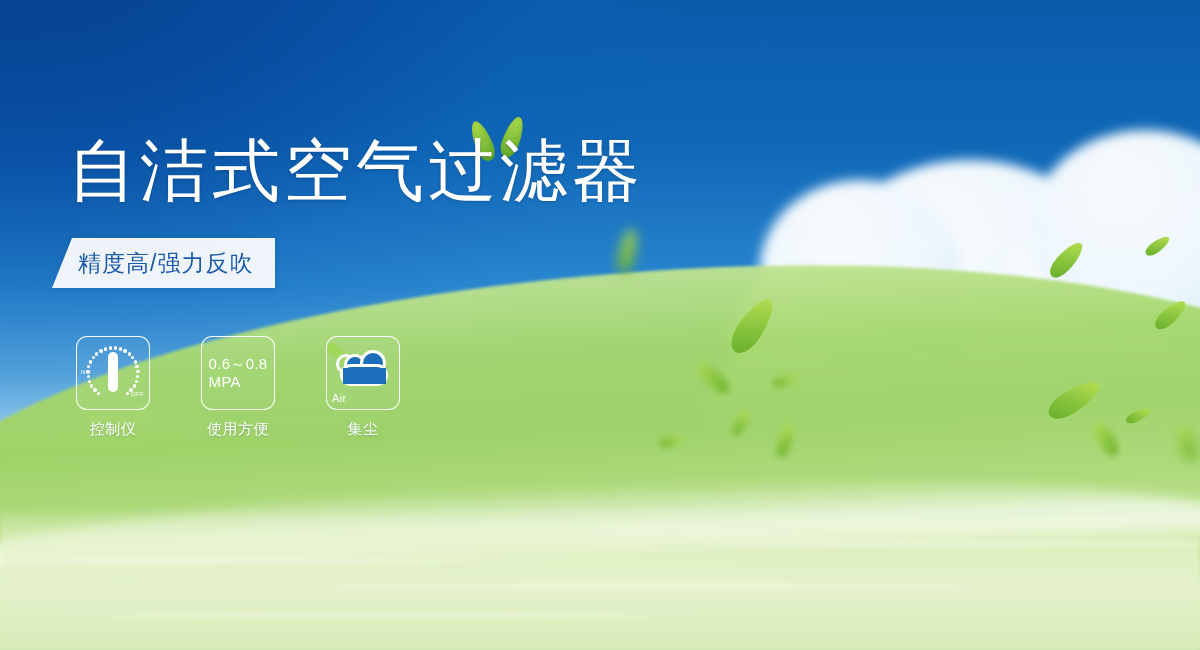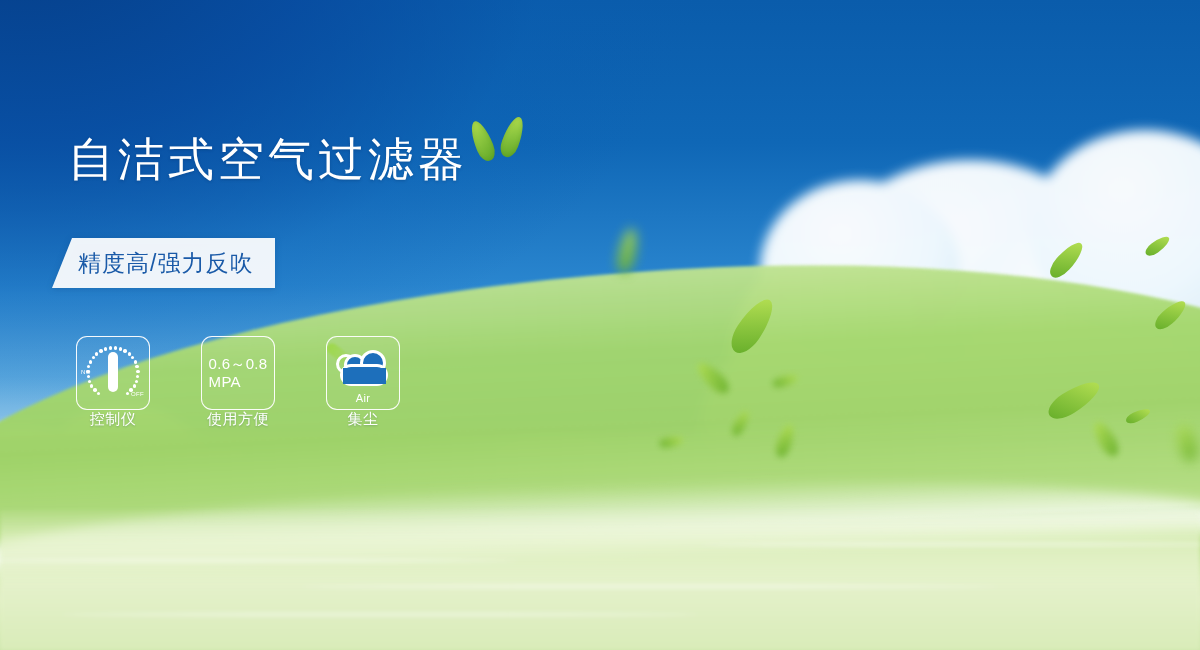--- a/index.html
+++ b/index.html
@@ -97,21 +97,21 @@
     filter:blur(2px);
   }
   .grass-streak {
     position:absolute; height:3px; border-radius:50%;
     background:rgba(255,255,255,0.55); filter:blur(2.5px);
   }
 
   
   .title {
     position:absolute; left:68px; top:136px;
-    font-size:46px; line-height:1;
+    font-size:68px; line-height:1;
     color:#ffffff; letter-spacing:4px;
     font-weight:400;
     text-shadow:0 1px 3px rgba(0,40,90,0.30);
     white-space:nowrap;
   }
 
   
   .sprout { position:absolute; left:470px; top:112px; width:64px; height:56px; }
   .sprout .leaf {
     position:absolute; width:17px; height:42px;
@@ -158,21 +158,21 @@
     display:flex; align-items:center; justify-content:center;
     position:relative; overflow:hidden;
     background:rgba(255,255,255,0.04);
   }
   .fcard-text {
     color:#ffffff; text-align:left; line-height:1.18;
     font-size:15px; letter-spacing:0.3px;
   }
   .fcard-text .cn { font-size:16px; }
   .flabel {
-    font-size:15px; color:#ffffff;
+    margin-top:10px; font-size:15px; color:#ffffff;
     white-space:nowrap; letter-spacing:0.5px;
     text-shadow:0 1px 2px rgba(0,40,90,0.22);
   }
 
   
   .dial { position:relative; width:62px; height:60px; }
   .dial .dot {
     position:absolute; width:3.4px; height:3.4px; border-radius:50%;
     background:#ffffff; left:50%; top:50%;
   }
@@ -221,21 +221,21 @@
   .aircloud .lobe1 {
     left:12px; top:10px; width:22px; height:22px; background:#1d6fbb;
   }
   .aircloud .lobe2 {
     left:28px; top:6px; width:26px; height:26px; background:#1d6fbb;
   }
   .aircloud .mask {
     position:absolute; left:11px; top:24px; width:43px; height:16px; background:#1d6fbb;
   }
   .aircloud .airtxt {
-    position:absolute; left:0; right:0; bottom:-2px; text-align:center;
+    position:absolute; left:0; right:0; bottom:-2px; text-align:left;
     font-size:11px; color:#ffffff; letter-spacing:0.4px;margin-top:40px;
   }
 
   
   .fleaf {
     position:absolute;
     border-radius:50% 50% 50% 50% / 62% 62% 38% 38%;
     background:linear-gradient(145deg, #b9e255 0%, #8cc63f 50%, #63ac28 100%);
   }
   .fleaf.blur  { filter:blur(3.2px); opacity:0.9; }

